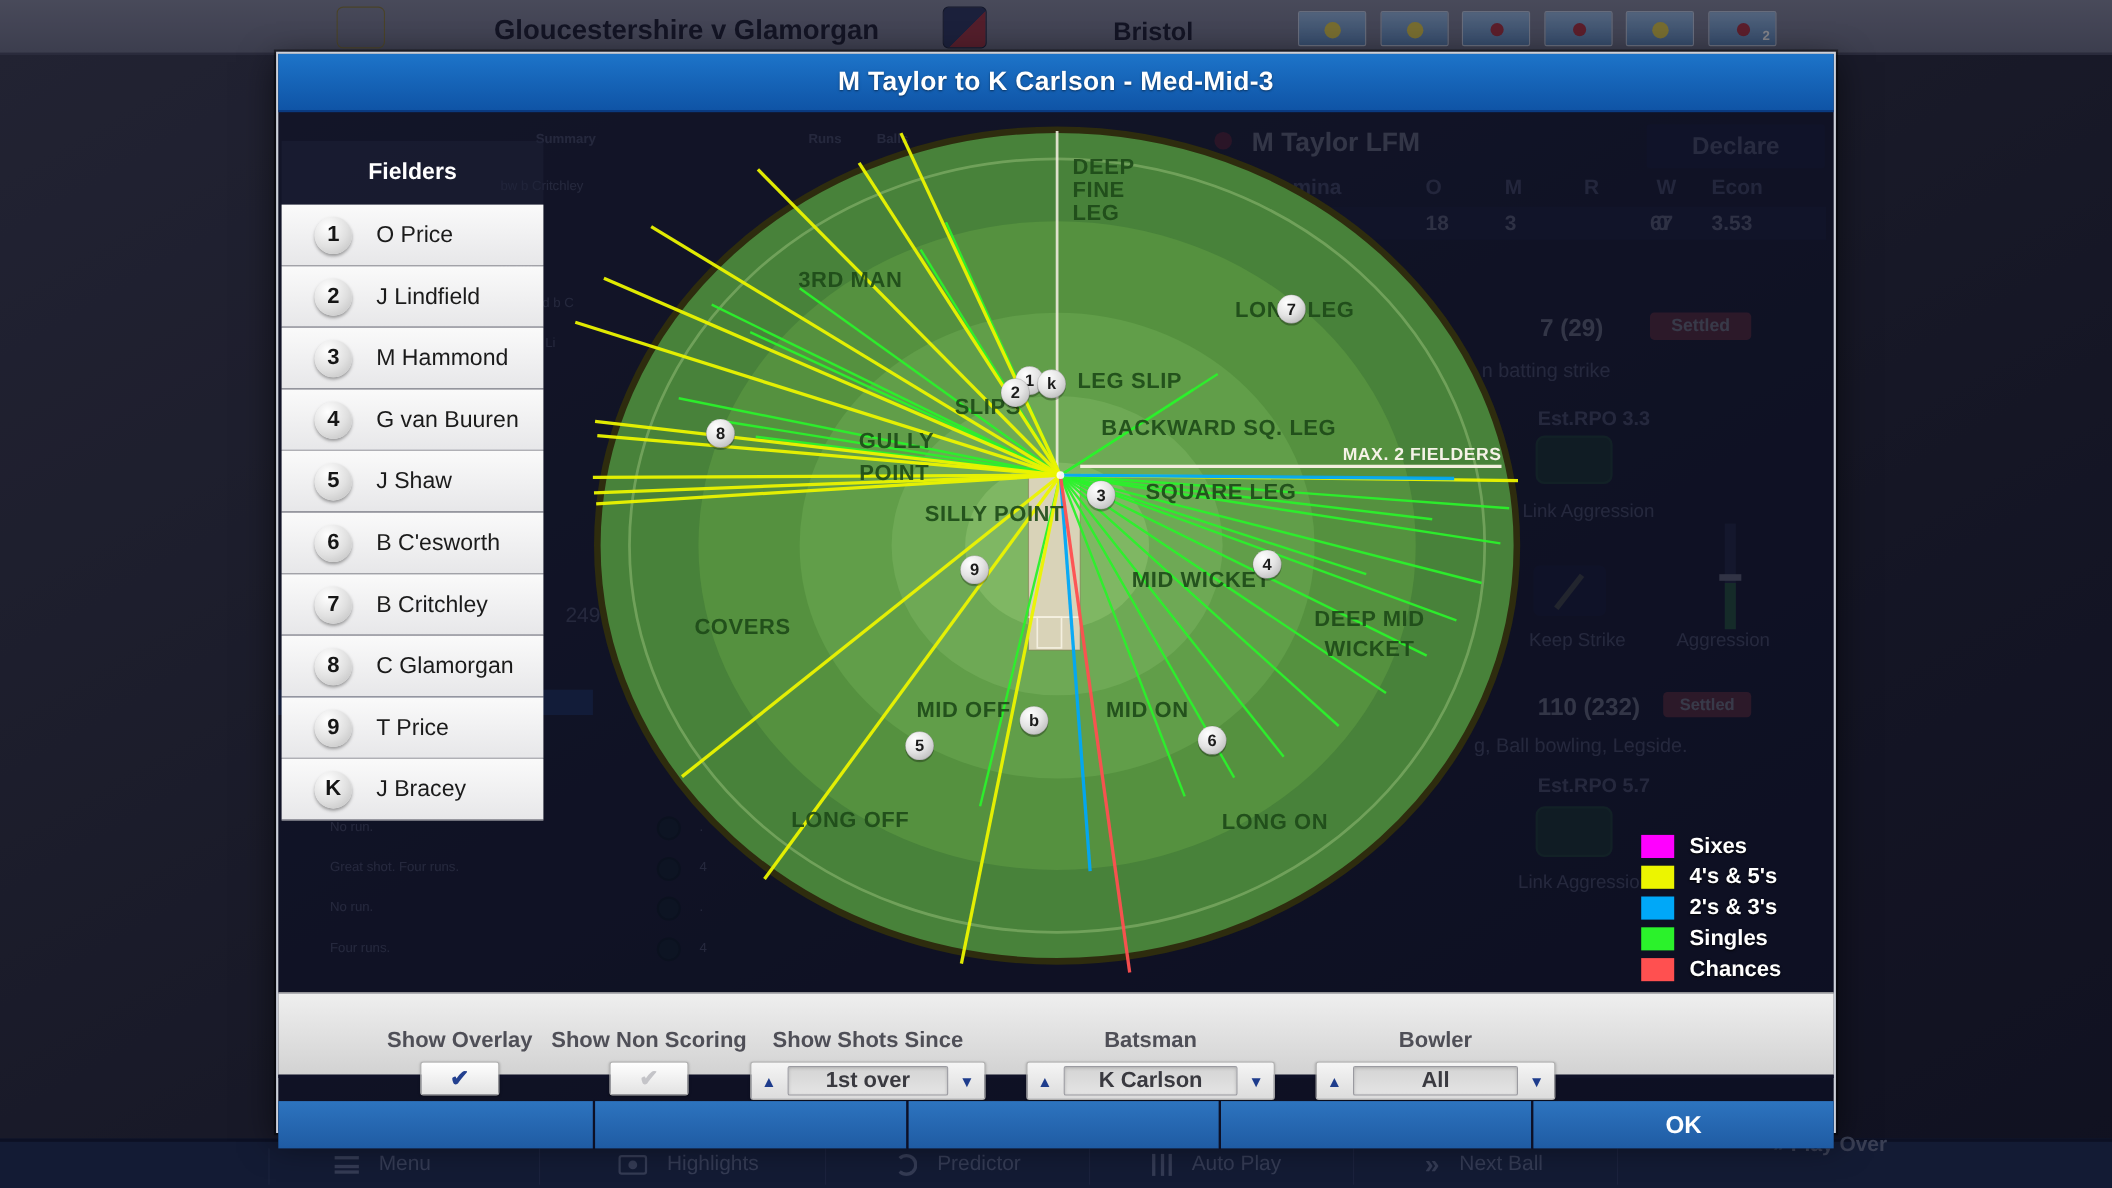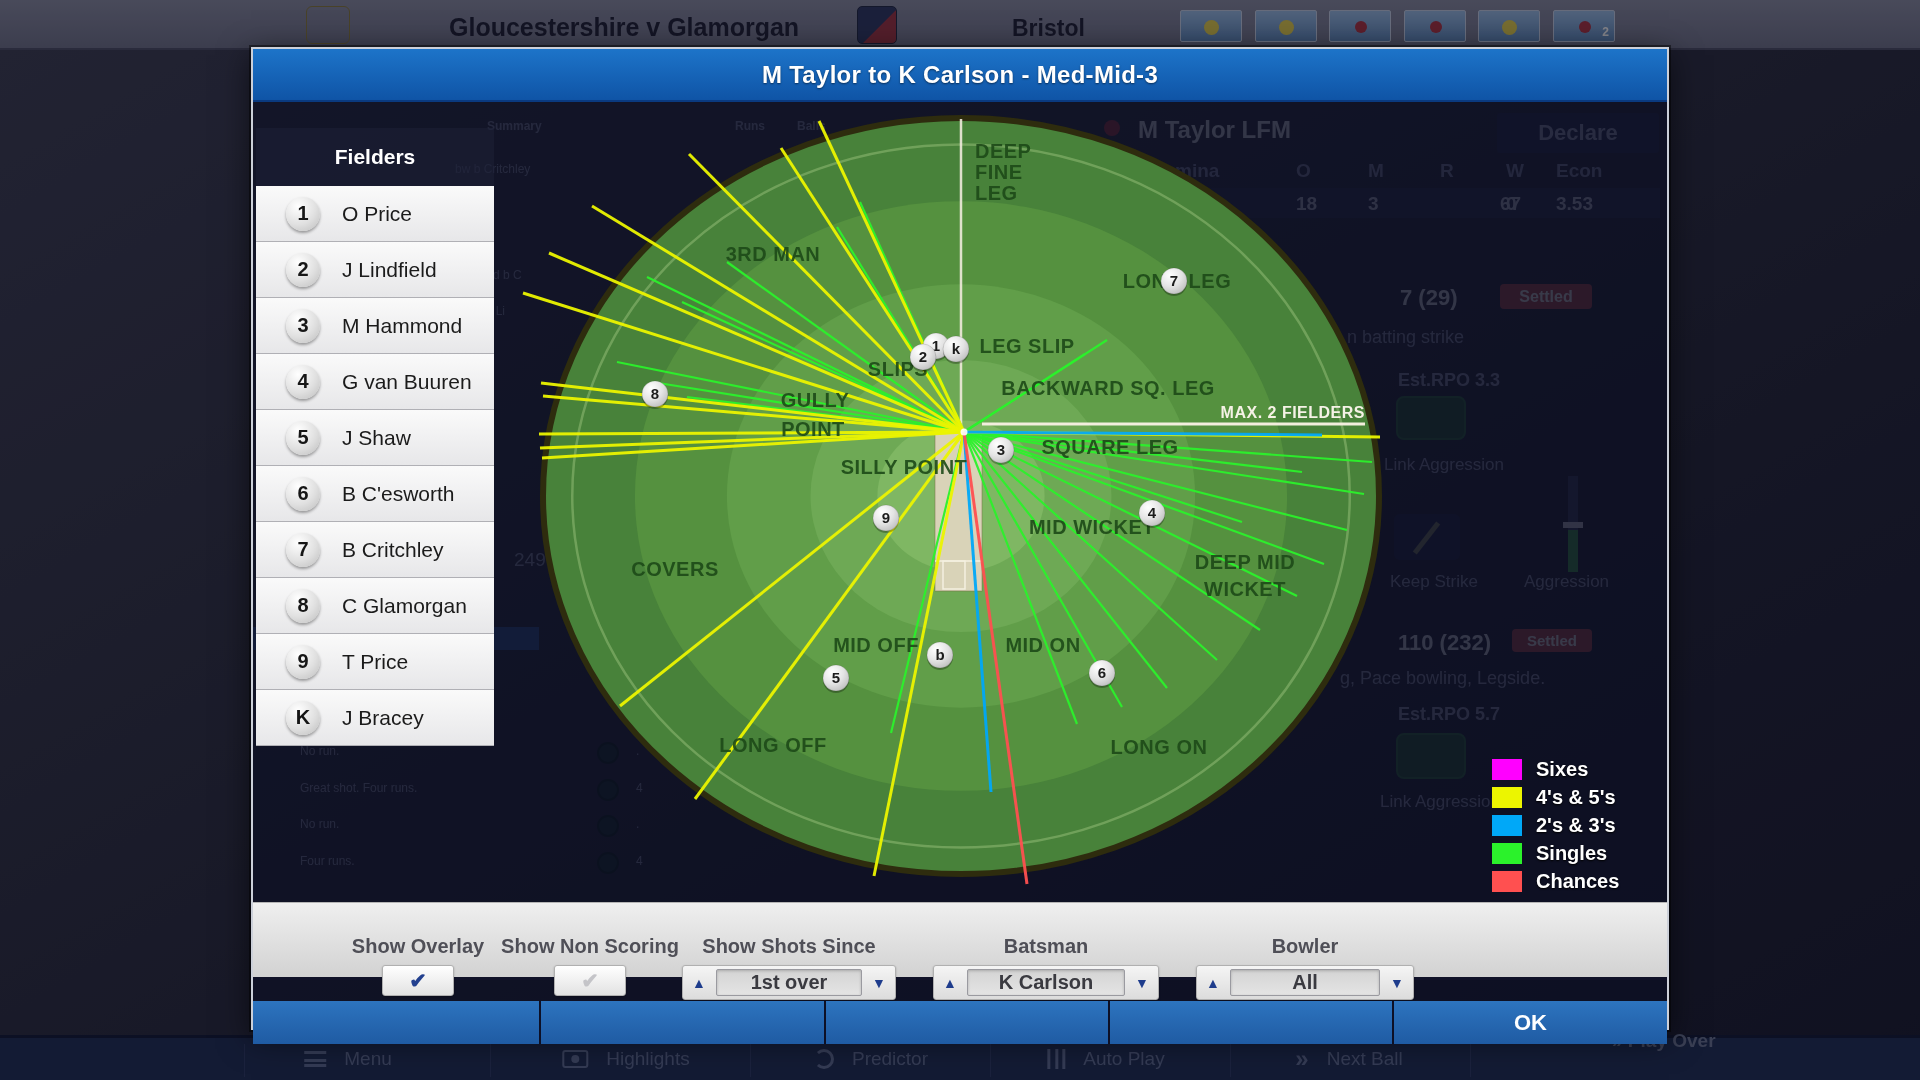--- a/index.html
+++ b/index.html
@@ -200,21 +200,21 @@
         <span></span>
       </div>
     <div class="slider" style="left:1568px;top:476px;height:96px">
       <div class="fill" style="height:42px"></div>
         <div class="notch" style="top:46px"></div>
     </div>
     <span class="bp-link" style="left:1390px;top:572px">Keep Strike</span>
     <span class="bp-link" style="left:1524px;top:572px">Aggression</span>
     <span class="bp-score" style="left:1398px;top:630px">110 (232)</span>
     <div class="bp-settled" style="left:1512px;top:629px;width:80px;height:23px;font-size:15px;line-height:23px">Settled</div>
-    <span class="bp-note" style="left:1340px;top:668px">g, Pace bowling, Legside.</span>
+    <span class="bp-note" style="left:1340px;top:668px">g, Ball bowling, Legside.</span>
     <span class="bp-rpo" style="left:1398px;top:704px">Est.RPO  5.7</span>
     <div class="greenbox" style="left:1396px;top:733px;height:46px"></div>
     <span class="bp-link" style="left:1380px;top:792px">Link Aggression</span>
 
     <div class="taskbar">
         <div id="taskbar-items">
           <div class="tb-item" style="left:348px">
             <div class="icon-menu"></div>
             <span>Menu</span>
           </div>

